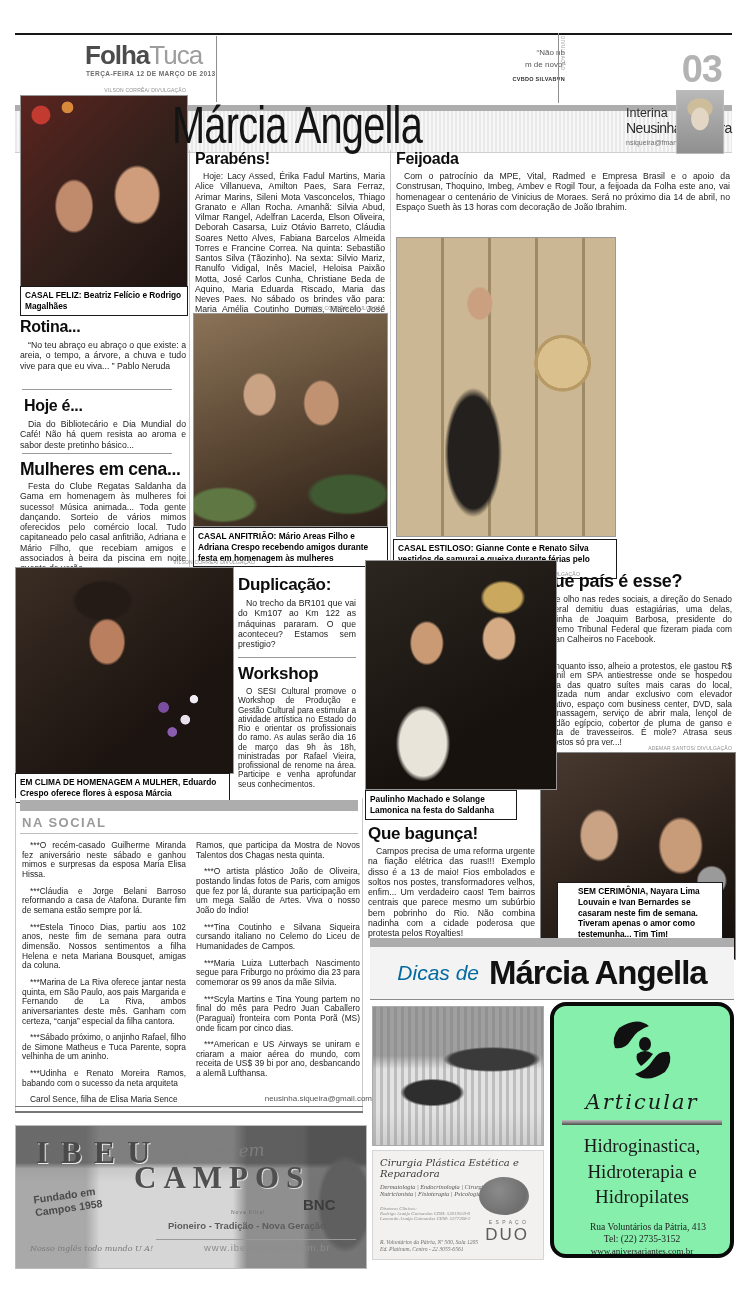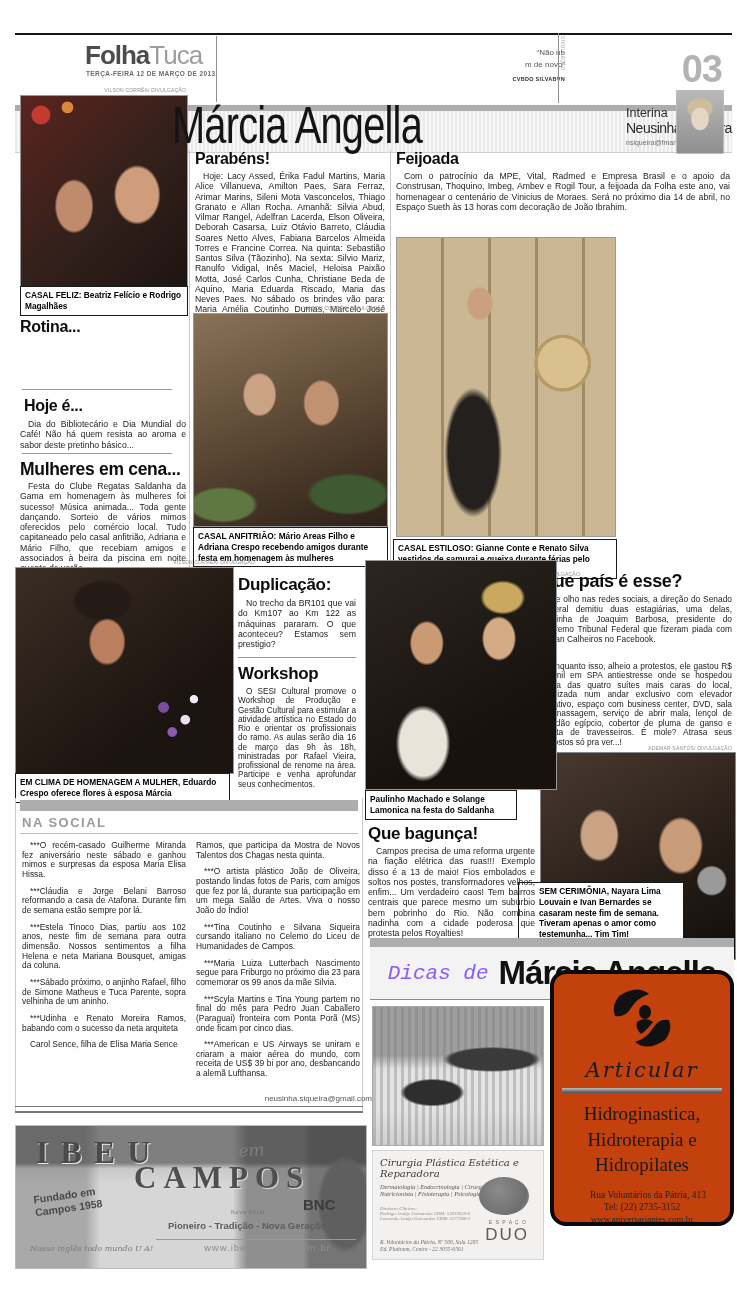--- a/index.html
+++ b/index.html
@@ -68,20 +68,21 @@
 
   <div class="abs photo" style="left:20px;top:95px;width:166px;height:190px;z-index:3;border:1px solid #999;
        background:radial-gradient(circle 16px at 12% 10%,#c23a30 0 55%,transparent 62%),
                   radial-gradient(circle 10px at 28% 6%,#d8883a 0 55%,transparent 62%),
                   radial-gradient(ellipse 30px 42px at 32% 58%,#c08a6d 0 58%,transparent 65%),
                   radial-gradient(ellipse 36px 46px at 70% 52%,#cf9d7c 0 58%,transparent 65%),
                   linear-gradient(135deg,#5b241f,#32201b 55%,#1e1411);"></div>
   <div class="abs cap" style="left:20px;top:286px;width:158px;z-index:3;">CASAL FELIZ: Beatriz Felício e Rodrigo Magalhães</div>
 
   <div class="abs headline" style="left:20px;top:318px;font-size:16px;">Rotina...</div>
+  <div class="abs bodytxt indent" style="left:20px;top:340px;width:166px;">“No teu abraço eu abraço o que existe: a areia, o tempo, a árvore, a chuva e tudo vive para que eu viva... ” Pablo Neruda</div>
   <div class="abs hr" style="left:22px;top:389px;width:150px;"></div>
 
   <div class="abs headline" style="left:24px;top:397px;font-size:16px;">Hoje é...</div>
   <div class="abs bodytxt indent" style="left:20px;top:419px;width:166px;">Dia do Bibliotecário e Dia Mundial do Café! Não há quem resista ao aroma e sabor deste pretinho básico...</div>
   <div class="abs hr" style="left:22px;top:453px;width:150px;"></div>
 
   <div class="abs headline" style="left:20px;top:459px;font-size:17.5px;">Mulheres em cena...</div>
   <div class="abs bodytxt indent" style="left:20px;top:481px;width:166px;">Festa do Clube Regatas Saldanha da Gama em homenagem às mulheres foi sucesso! Música animada... Toda gente dançando. Sorteio de vários mimos oferecidos pelo comércio local. Tudo capitaneado pelo casal anfitrião, Adriana e Mário Filho, que recebiam amigos e associados à beira da piscina em noite quente de verão.</div>
 
   <div class="abs vr" style="left:189px;top:150px;height:418px;"></div>
@@ -115,21 +116,21 @@
   <div class="abs headline" style="left:540px;top:571px;font-size:18px;">Que país é esse?</div>
   <div class="abs bodytxt" style="left:540px;top:595px;width:192px;font-size:8.4px;">***De olho nas redes sociais, a direção do Senado Federal demitiu duas estagiárias, uma delas, sobrinha de Joaquim Barbosa, presidente do Supremo Tribunal Federal que fizeram piada com Renan Calheiros no Facebook.</div>
   <div class="abs bodytxt" style="left:540px;top:662px;width:192px;font-size:8.4px;line-height:1.13;">***Enquanto isso, alheio a protestos, ele gastou R$ 22 mil em SPA antiestresse onde se hospedou numa das quatro suítes mais caras do local, localizada num andar exclusivo com elevador privativo, espaço com business center, DVD, sala de massagem, serviço de abrir mala, lençol de algodão egípcio, cobertor de pluma de ganso e manta de travesseiros. É mole? Atrasa seus impostos só pra ver...!</div>
   <div class="abs credit right" style="left:540px;top:745px;width:192px;">ADEMAR SANTOS/ DIVULGAÇÃO</div>
 
   <div class="abs photo" style="left:540px;top:752px;width:194px;height:206px;border:1px solid #888;
        background:radial-gradient(ellipse 30px 40px at 30% 40%,#caa284 0 58%,transparent 66%),
                   radial-gradient(ellipse 34px 44px at 72% 45%,#c89b79 0 58%,transparent 66%),
                   radial-gradient(circle 24px at 88% 62%,#9a9a9a 0 55%,transparent 64%),
                   linear-gradient(150deg,#4a3a30,#241b15 65%,#120d0a);"></div>
-  <div class="abs cap" style="left:518px;top:882px;width:140px;padding-left:20px;">SEM CERIMÔNIA, Nayara Lima Louvain e Ivan Bernardes se casaram neste fim de semana. Tiveram apenas o amor como testemunha... Tim Tim!</div>
+  <div class="abs cap" style="left:557px;top:882px;width:140px;padding-left:20px;">SEM CERIMÔNIA, Nayara Lima Louvain e Ivan Bernardes se casaram neste fim de semana. Tiveram apenas o amor como testemunha... Tim Tim!</div>
 
   <div class="abs credit right" style="left:100px;top:559px;width:155px;">VILSON CORRÊA/ DIVULGAÇÃO</div>
   <div class="abs photo" style="left:15px;top:567px;width:217px;height:205px;border:1px solid #999;
        background:radial-gradient(ellipse 28px 36px at 42% 36%,#b97f5e 0 58%,transparent 66%),
                   radial-gradient(ellipse 44px 30px at 40% 16%,#241a16 0 60%,transparent 70%),
                   radial-gradient(circle 9px at 68% 68%,#7a4e9e 0 55%,transparent 65%),
                   radial-gradient(circle 8px at 78% 74%,#e8e2ee 0 55%,transparent 65%),
                   radial-gradient(circle 8px at 72% 80%,#8a5caf 0 55%,transparent 65%),
                   radial-gradient(circle 7px at 82% 64%,#f0ecf4 0 55%,transparent 65%),
                   linear-gradient(140deg,#3a2d24,#1c1410 70%);"></div>
@@ -155,48 +156,49 @@
   <div class="abs vr" style="left:15px;top:798px;height:314px;"></div>
   <div class="abs vr" style="left:362px;top:798px;height:314px;"></div>
   <div class="abs graybar" style="left:20px;top:800px;width:338px;height:11px;"></div>
   <div class="abs sans" style="left:22px;top:815px;font-size:13px;font-weight:bold;color:#9a9a9a;letter-spacing:1.5px;text-align:center;">NA  SOCIAL</div>
   <div class="abs hr" style="left:20px;top:833px;width:338px;border-color:#bdbdbd;"></div>
 
   <div class="abs bodytxt" style="left:22px;top:841px;width:164px;font-size:8.4px;line-height:1.15;">
     <p class="nas-p">***O recém-casado Guilherme Miranda fez aniversário neste sábado e ganhou mimos e surpresas da esposa Maria Elisa Hissa.</p>
     <p class="nas-p">***Cláudia e Jorge Belani Barroso reformando a casa de Atafona. Durante fim de semana estão sempre por lá.</p>
     <p class="nas-p">***Estela Tinoco Dias, partiu aos 102 anos, neste fim de semana para outra dimensão. Nossos sentimentos a filha Helena e neta Mariana Bousquet, amigas da coluna.</p>
+    <p class="nas-p">***Marina de La Riva oferece jantar nesta quinta, em São Paulo, aos pais Margarida e Fernando de La Riva, ambos aniversariantes deste mês. Ganham com certeza, “canja” especial da filha cantora.</p>
     <p class="nas-p">***Sábado próximo, o anjinho Rafael, filho de Simone Matheus e Tuca Parente, sopra velhinha de um aninho.</p>
     <p class="nas-p">***Udinha e Renato Moreira Ramos, babando com o sucesso da neta arquiteta</p>
     <p class="nas-p">Carol Sence, filha de Elisa Maria Sence</p>
   </div>
   <div class="abs bodytxt" style="left:196px;top:841px;width:164px;font-size:8.4px;line-height:1.15;">
     <p class="nas-p" style="text-indent:0;">Ramos, que participa da Mostra de Novos Talentos dos Chagas nesta quinta.</p>
     <p class="nas-p">***O artista plástico João de Oliveira, postando lindas fotos de Paris, com amigos que fez por lá, durante sua participação em um mega Salão de Artes.  Viva o nosso João do Índio!</p>
     <p class="nas-p">***Tina Coutinho e Silvana Siqueira cursando italiano no Celemo do Liceu de Humanidades de Campos.</p>
     <p class="nas-p">***Maria Luiza Lutterbach Nascimento segue para Friburgo no próximo dia 23 para comemorar os 99 anos da mãe Silvia.</p>
     <p class="nas-p">***Scyla Martins e Tina Young partem no final do mês para Pedro Juan Caballero (Paraguai) fronteira com Ponta Porã (MS) onde ficam por cinco dias.</p>
     <p class="nas-p">***American e US Airways se uniram e criaram a maior aérea do mundo, com receita de US$ 39 bi por ano, desbancando a alemã Lufthansa.</p>
   </div>
   <div class="abs sans right" style="left:196px;top:1094px;width:176px;font-size:8px;color:#555;">neusinha.siqueira@gmail.com</div>
   <div class="abs" style="left:15px;top:1106px;width:348px;height:4px;border-top:1px solid #777;border-bottom:2px solid #777;"></div>
 
   <div class="abs graybar" style="left:370px;top:938px;width:364px;height:9px;"></div>
   <div class="abs" style="left:370px;top:947px;width:364px;height:52px;background:#f3f3f3;border-bottom:1px solid #8a8a8a;display:flex;align-items:center;justify-content:center;gap:10px;">
-    <span class="serif" style="font-style:italic;font-size:21px;color:#8b5cf6;font-family:Liberation Mono, monospace;">Dicas de</span>
+    <span class="serif" style="font-style:italic;font-size:21px;color:#0369a1;font-family:Liberation Sans, sans-serif;">Dicas de</span>
     <span class="sans" style="font-weight:bold;font-size:33px;color:#111;letter-spacing:-1px;">Márcia  Angella</span>
   </div>
 
   <div class="abs photo" style="left:372px;top:1006px;width:170px;height:138px;border:1px solid #aaa;
        background:radial-gradient(ellipse 46px 20px at 35% 62%,#2e2e2e 0 60%,transparent 70%),
                   radial-gradient(ellipse 70px 18px at 70% 38%,#3a3a3a 0 60%,transparent 70%),
                   repeating-linear-gradient(90deg,rgba(120,120,120,.35) 0 3px,transparent 3px 7px),
                   linear-gradient(180deg,#9f9f9f 0 35%,#e3e3e3 45% 75%,#cfcfcf);"></div>
 
-  <div class="abs" style="left:550px;top:970px;width:184px;height:256px;background:#c2410c;border:4px solid #0a0a0a;border-radius:16px;box-sizing:border-box;text-align:center;">
+  <div class="abs" style="left:550px;top:1002px;width:184px;height:256px;background:#86efac;border:4px solid #0a0a0a;border-radius:16px;box-sizing:border-box;text-align:center;">
     <svg width="70" height="72" viewBox="0 0 70 72" style="margin-top:8px;">
       <path d="M12 14 Q30 2 42 12 Q30 16 24 26 Q18 36 8 34 Q4 24 12 14" fill="#111"></path>
       <path d="M58 58 Q40 70 28 60 Q40 56 46 46 Q52 36 62 38 Q66 48 58 58" fill="#111"></path>
       <ellipse cx="38" cy="30" rx="6" ry="7" fill="#111"></ellipse>
       <path d="M30 40 Q38 34 46 40 Q40 48 34 52 Q28 46 30 40" fill="#111"></path>
     </svg>
     <div style="font-family:'DejaVu Serif',serif;font-style:italic;font-size:21px;color:#1a1a1a;letter-spacing:2px;">Articular</div>
     <div style="margin:6px 8px 8px 8px;height:5px;background:linear-gradient(180deg,#bdbdbd,#4e4e4e);"></div>
     <div class="serif" style="font-size:19px;color:#1a1a1a;line-height:1.35;padding:0 14px;">Hidroginastica, Hidroterapia e Hidropilates</div>
     <div class="serif" style="font-size:9.5px;color:#222;margin-top:12px;padding-left:12px;">Rua Voluntários da Pátria, 413</div>

